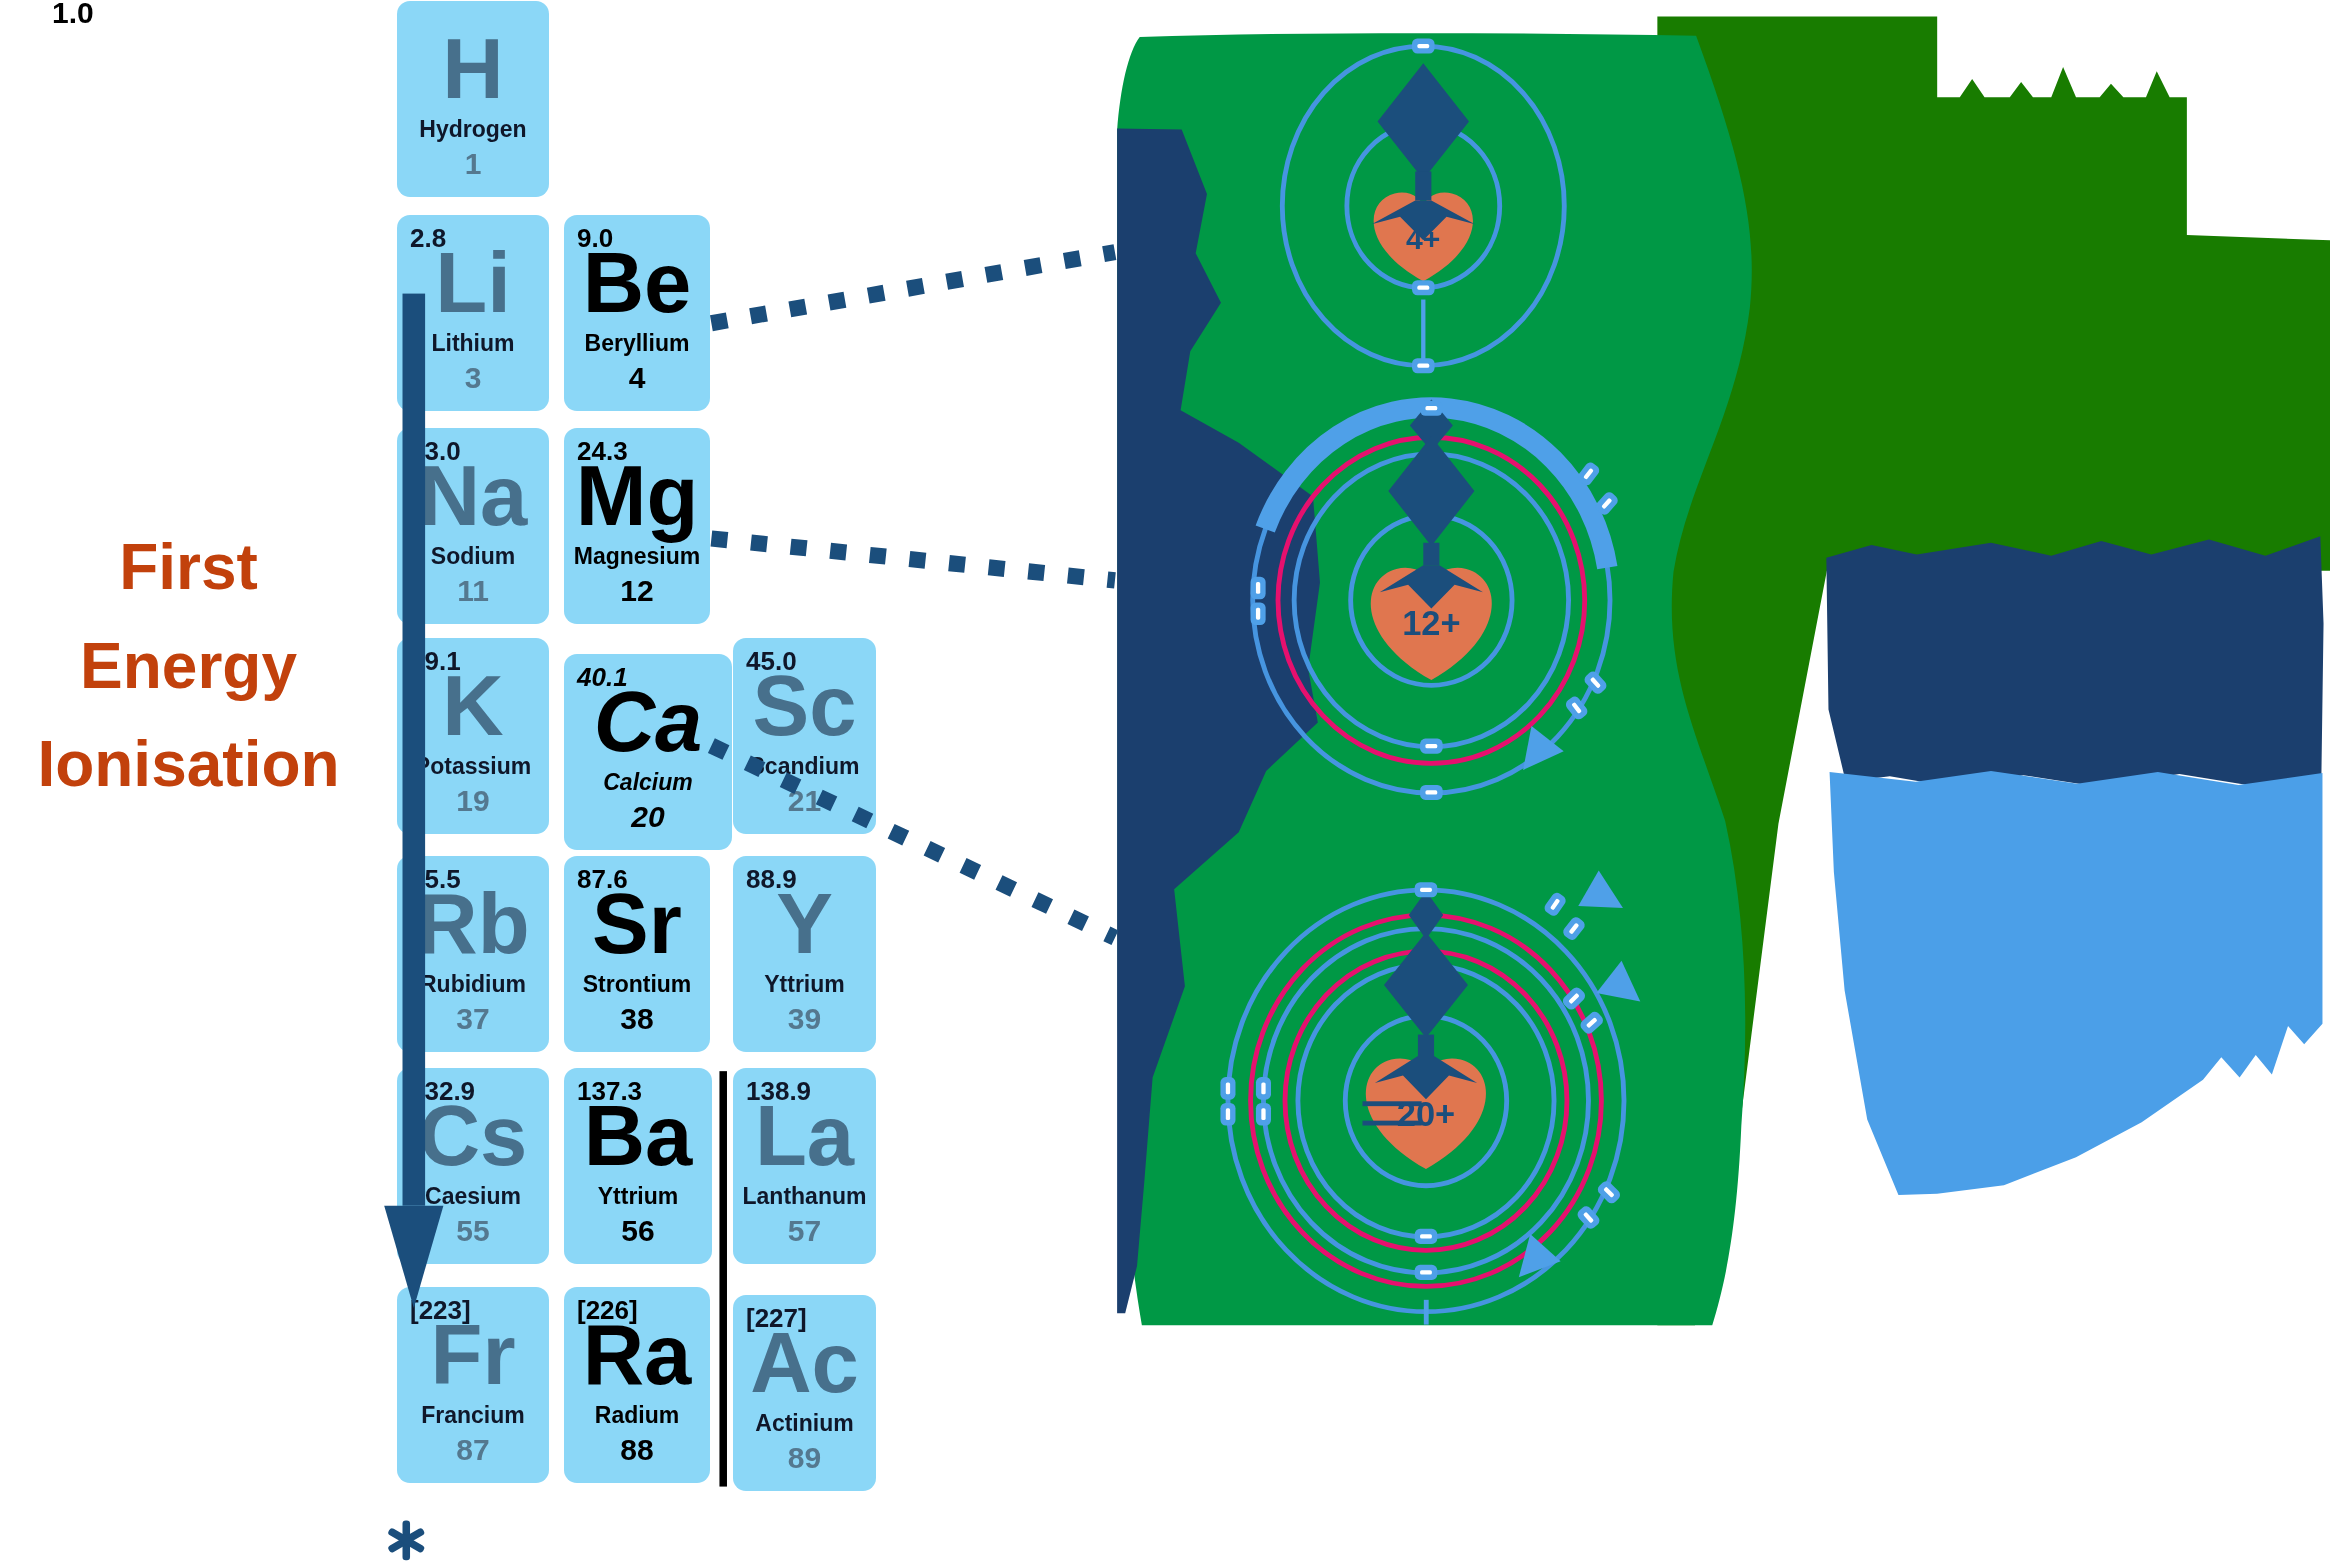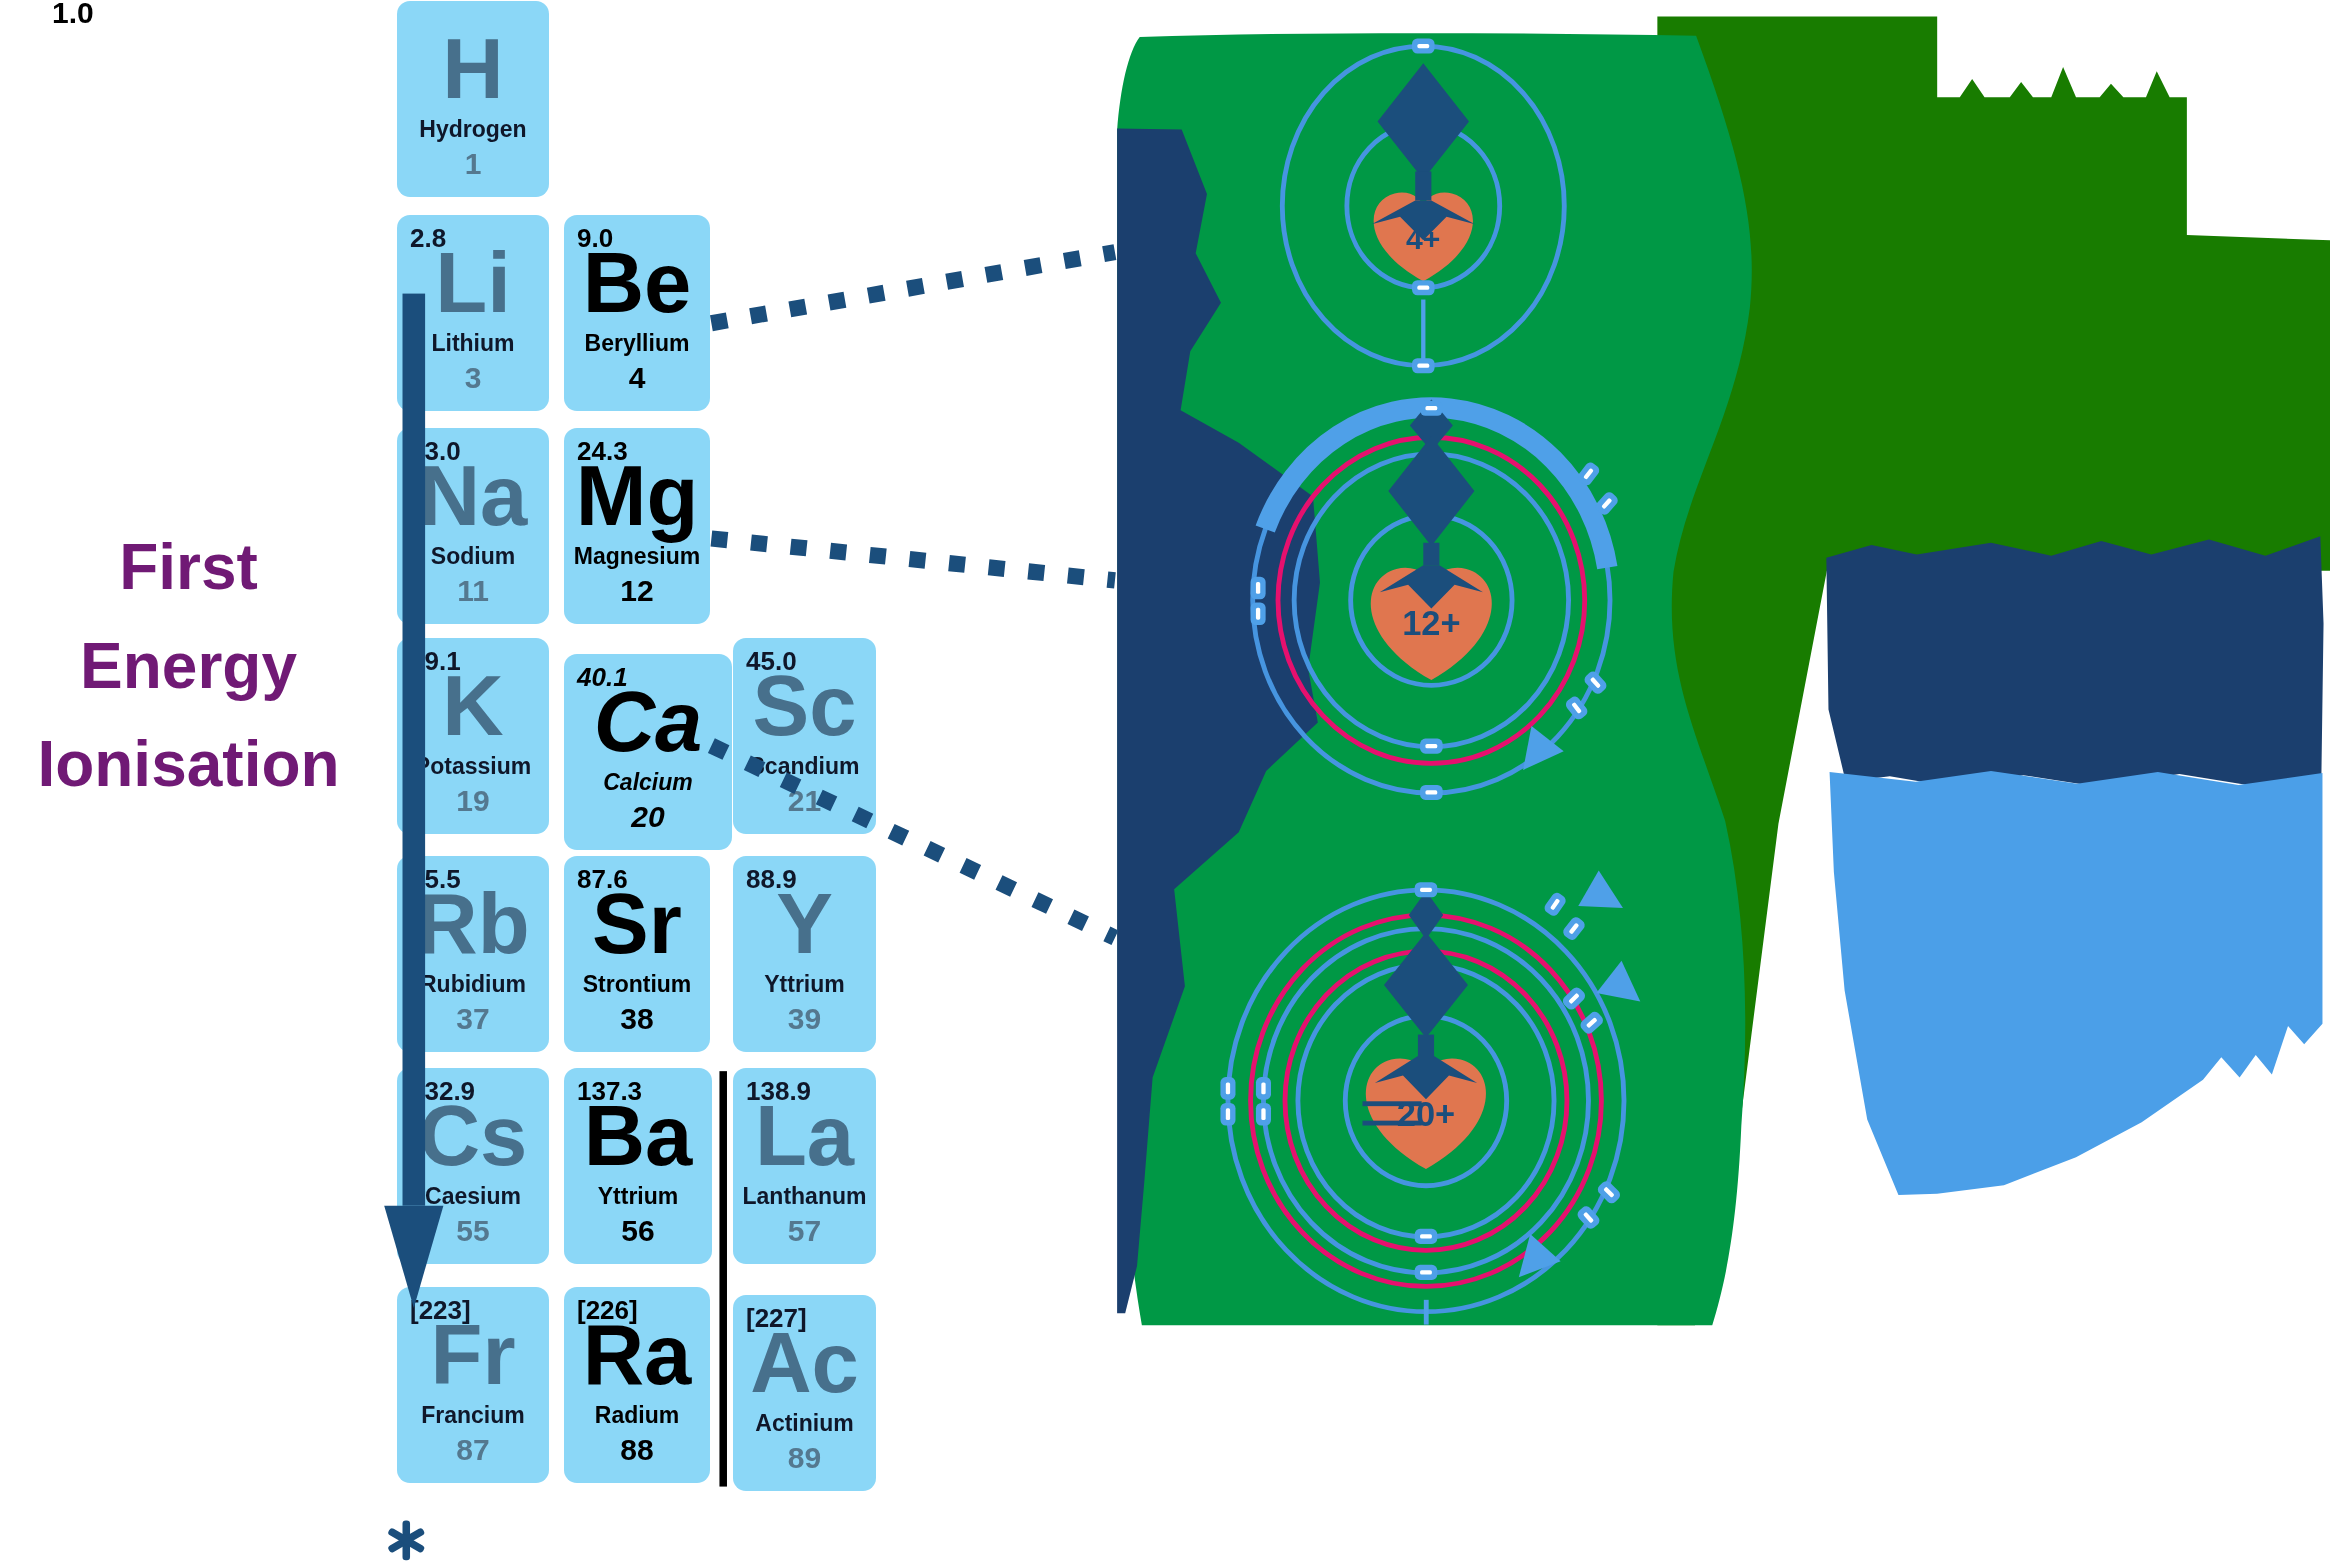--- a/index.html
+++ b/index.html
@@ -1,20 +1,20 @@
 <!DOCTYPE html>
 <html style="font-size:8.6px"><head>
 <meta charset="utf-8">
 <style>
   html,body{margin:0;padding:0;background:#fff;}
   #stage{position:relative;width:2330px;height:1566px;background:#fff;overflow:hidden;
          font-family:"Liberation Sans", sans-serif;}
   #h-mass{position:absolute;left:52px;top:-4.3px;font-size:30px;font-weight:700;color:#000;}
   #title{position:absolute;left:0;top:518px;width:377px;text-align:center;
-         font-size:64px;font-weight:700;color:#701a75;line-height:1.54;}
+         font-size:64px;font-weight:700;color:#c2410c;line-height:1.54;}
   #table{position:absolute;left:0;top:0;}
   .cell{position:absolute;height:196px;background:#8bd7f7;border-radius:13px;}
   .cell .mass{position:absolute;top:7.5px;left:13px;font-size:26px;font-weight:700;}
   .cell .symbol{position:absolute;top:22.6px;left:0;right:0;text-align:center;
                 font-size:85px;font-weight:700;line-height:1.05;}
   .cell .ename{position:absolute;top:115px;left:0;right:0;text-align:center;
                font-size:23px;font-weight:700;}
   .cell .enum{position:absolute;top:146px;left:0;right:0;text-align:center;
               font-size:30px;font-weight:700;}
   .muted .symbol{color:#47708c;}

